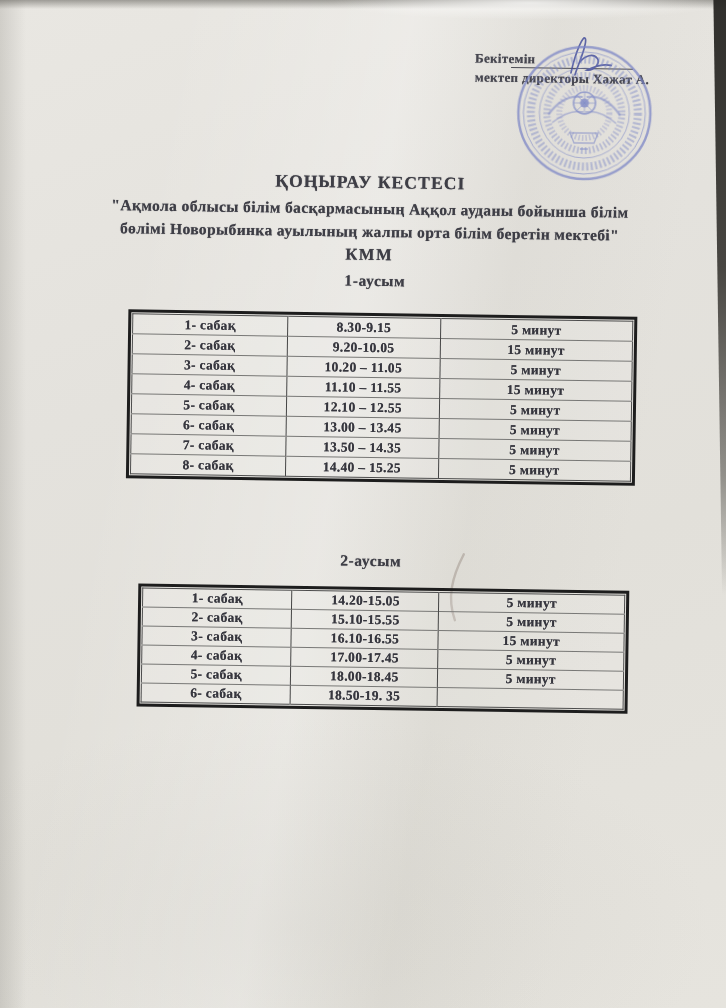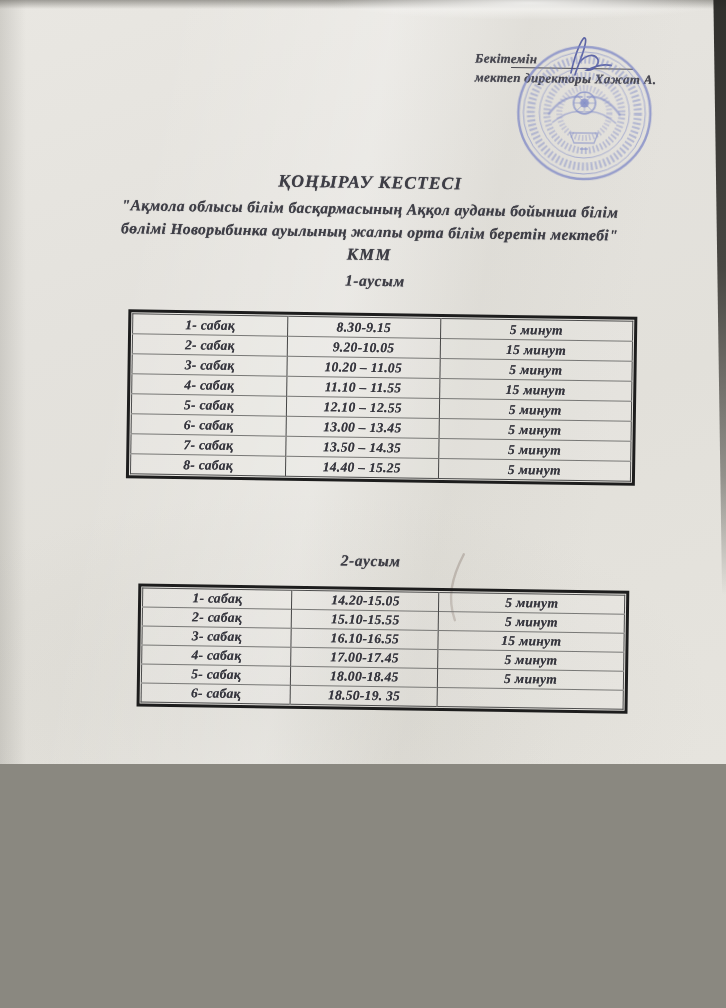--- a/index.html
+++ b/index.html
@@ -2,23 +2,22 @@
 <html><head>
 <meta charset="utf-8">
 <style>
   html,body{margin:0;padding:0;}
   body{
     width:726px;height:1008px;overflow:hidden;
     font-family:"Liberation Serif","DejaVu Serif",serif;
     background:#8a8880;
   }
   .photo{
-    position:relative;width:726px;height:764px;overflow:hidden;
+    position:relative;width:726px;height:1008px;overflow:hidden;
     background:linear-gradient(160deg,#e9e7e2 0%,#e4e2dd 35%,#e2e0da 60%,#e6e4de 100%);
-    font-style:italic;
   }
   
   .edge-strip{
     position:absolute;top:0;right:0;width:14px;height:595px;
     background:linear-gradient(to bottom,rgba(38,37,34,.95) 0%,rgba(55,53,49,.9) 45%,rgba(80,78,73,.55) 80%,rgba(110,108,102,0) 100%);
     clip-path:polygon(10% 0,100% 0,100% 100%,72% 100%);
   }
   .top-shade{
     position:absolute;top:0;left:0;width:726px;height:9px;
     background:linear-gradient(to bottom,rgba(96,94,88,.55),rgba(96,94,88,0));

